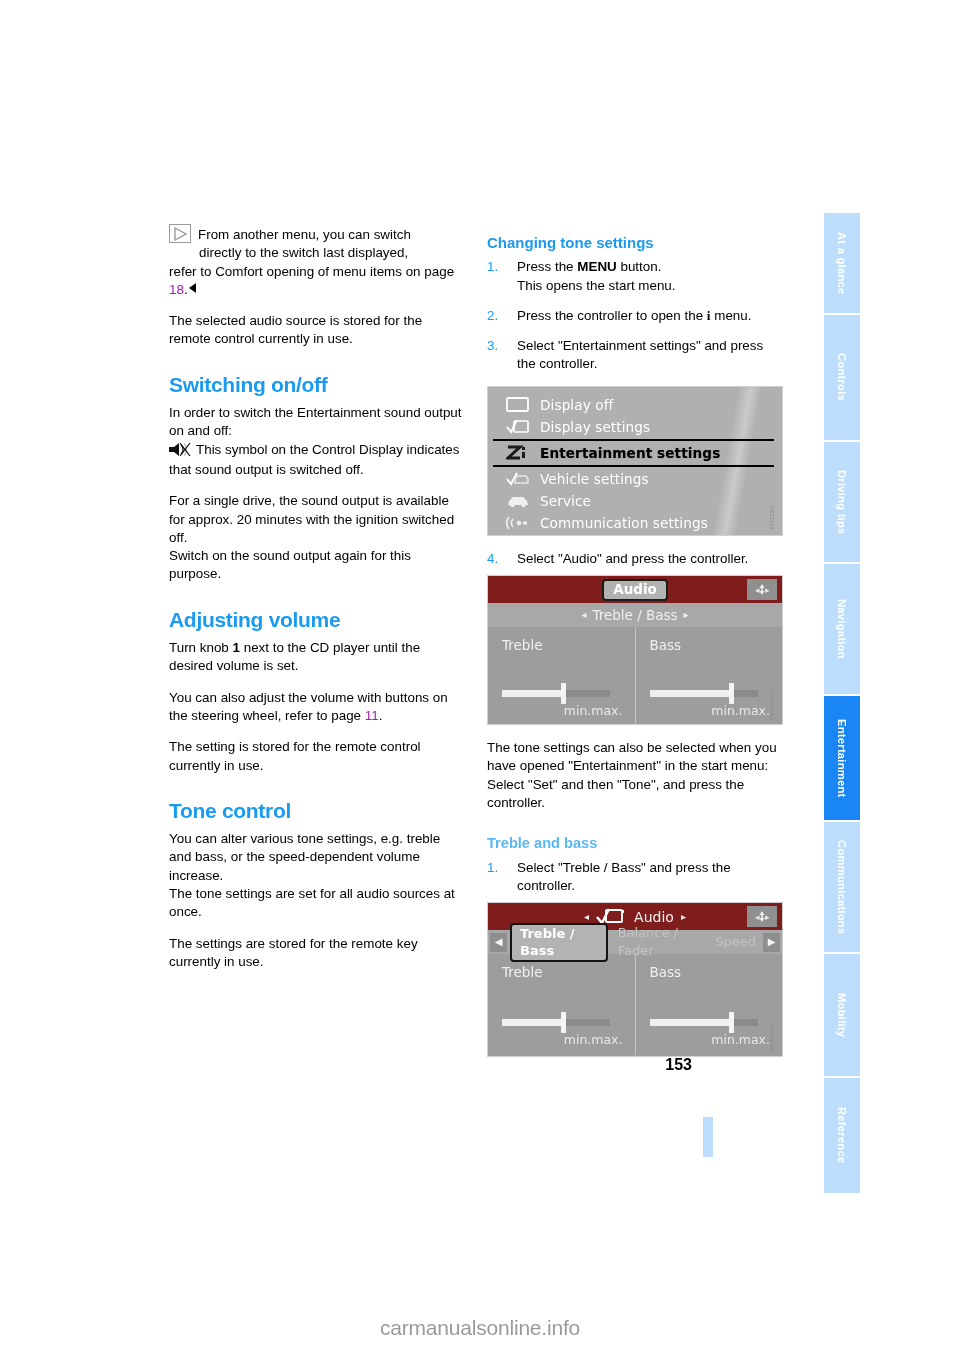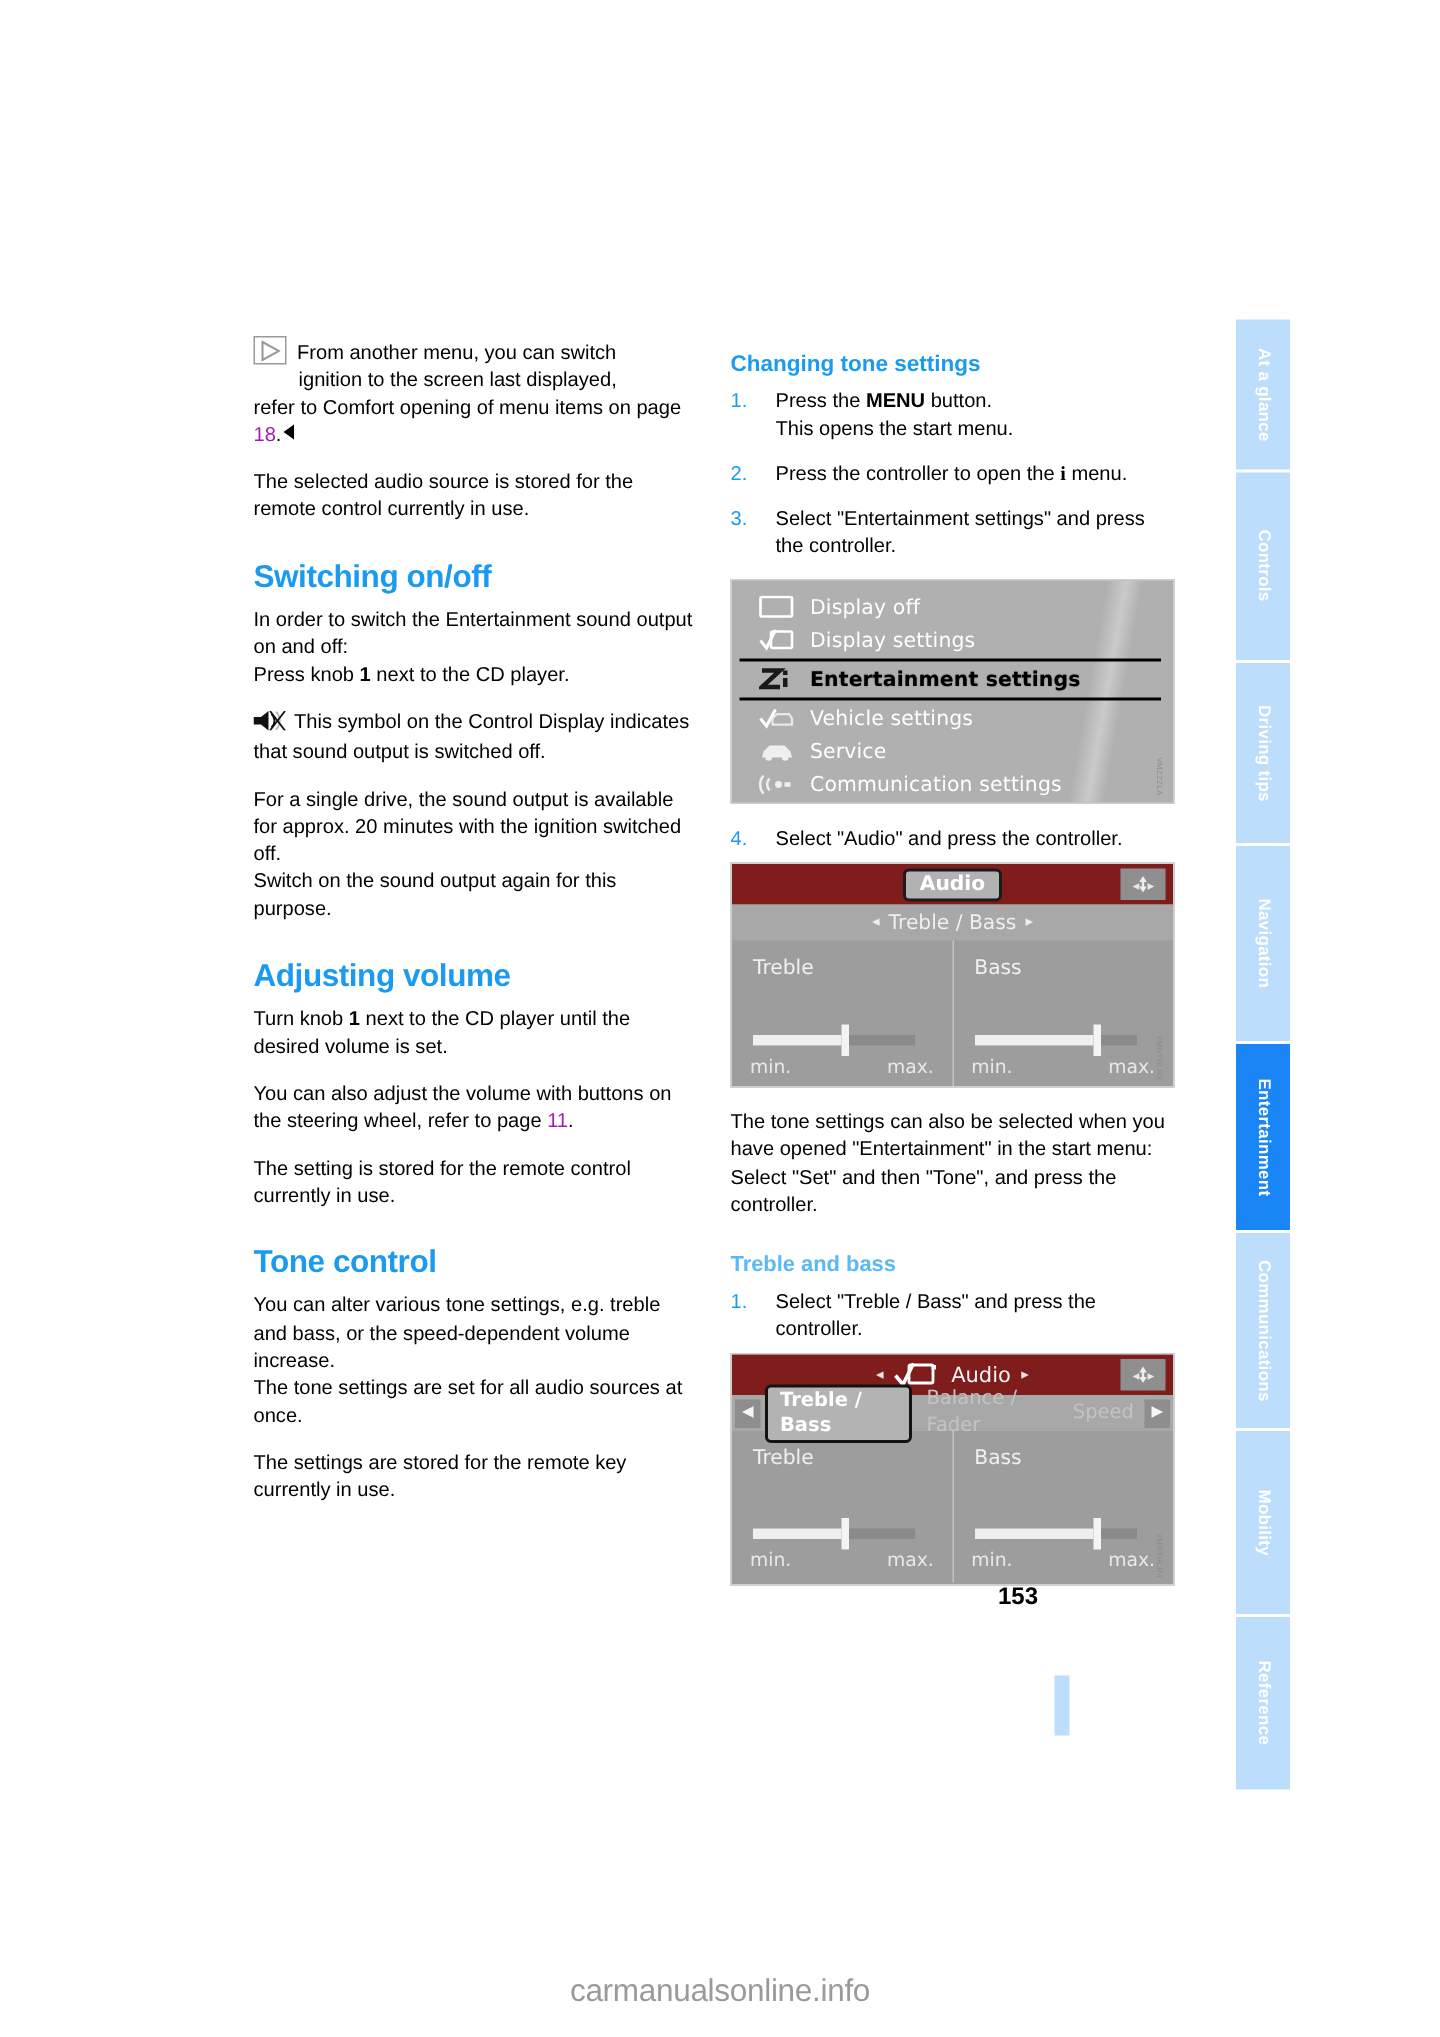--- a/index.html
+++ b/index.html
@@ -210,21 +210,21 @@
   .pane .pane-label { color: #f0f0f0; font-size: 13.5px; }
   .slider {
     position: absolute; left: 14px; bottom: 29px;
     width: 108px; height: 7px;
     background: #8a8a8a;
   }
   .slider .fill { position: absolute; left: 0; top: 0; height: 7px; background: #efefef; }
   .slider .knob { position: absolute; top: -7px; width: 5px; height: 21px; background: #f4f4f4; }
   .minmax {
     position: absolute; left: 12px; bottom: 6px; width: calc(100% - 24px);
-    display: flex; justify-content: space-between;
+    display: flex; justify-content: flex-end;
     color: #e9e9e9; font-size: 12.5px;
   }
 
   
   .rail {
     position: absolute;
     left: 824px; top: 213px;
     width: 36px;
   }
   .rail-tab {
@@ -276,30 +276,29 @@
 <div class="page">
 
   <div class="col col-left">
 
     <p class="para">
       <span class="note-icon">
         <svg width="13" height="14" viewBox="0 0 13 14" aria-hidden="true">
           <polygon points="1,1 12,7 1,13" fill="none" stroke="#9a9a9a" stroke-width="1.4"></polygon>
         </svg>
       </span><span>From another menu, you can switch</span><br>
-      <span style="display:inline-block;width:30px"></span><span>ignition to the screen last displayed,</span><br>
+      <span style="display:inline-block;width:30px"></span><span>directly to the switch last displayed,</span><br>
       <span>refer to Comfort opening of menu items on page </span><span class="pageref">18</span><span>.</span><span class="endmark"></span>
     </p>
 
     <p class="para">The selected audio source is stored for the remote control currently in use.</p>
 
     <h2 class="section">Switching on/off</h2>
 
     <p class="tight">In order to switch the Entertainment sound output on and off:</p>
-    <p class="para"><span>Press knob </span><b class="bold">1</b><span> next to the CD player.</span></p>
 
     <p class="para">
       <span class="mute-icon">
         <svg width="24" height="13" viewBox="0 0 24 13" aria-hidden="true">
           <rect x="0" y="4" width="5" height="5" fill="#111"></rect>
           <polygon points="5,4 10,0 10,13 5,9" fill="#111"></polygon>
           <path d="M12,2 A6,6 0 0 1 12,11" fill="none" stroke="#111" stroke-width="1.3"></path>
           <path d="M15,0.5 A8.5,8.5 0 0 1 15,12.5" fill="none" stroke="#bbb" stroke-width="1.3"></path>
           <line x1="11" y1="0" x2="21" y2="13" stroke="#111" stroke-width="1.2"></line>
           <line x1="21" y1="0" x2="11" y2="13" stroke="#111" stroke-width="1.2"></line>

